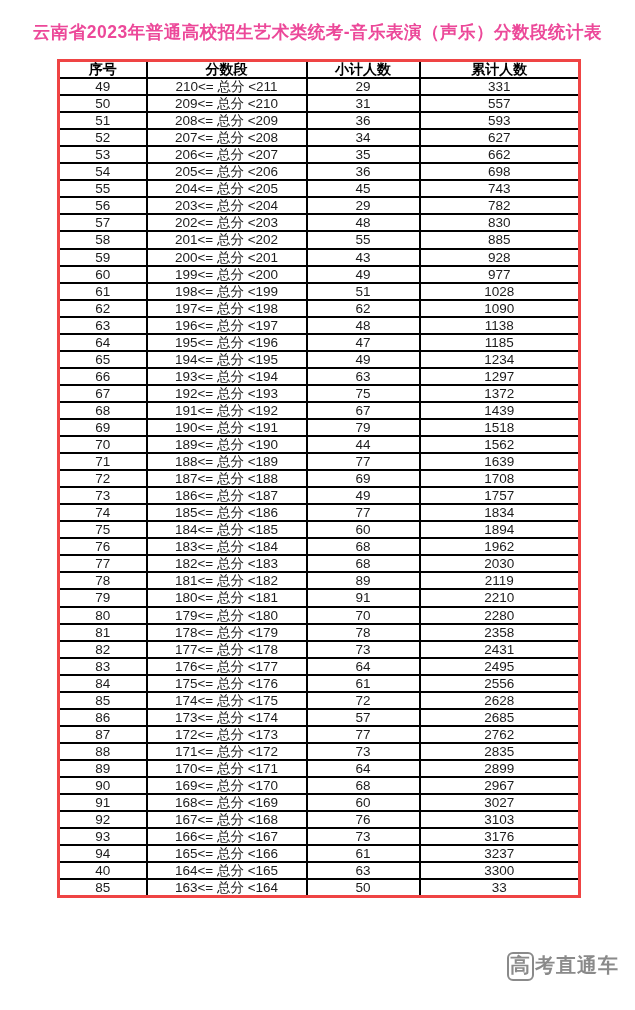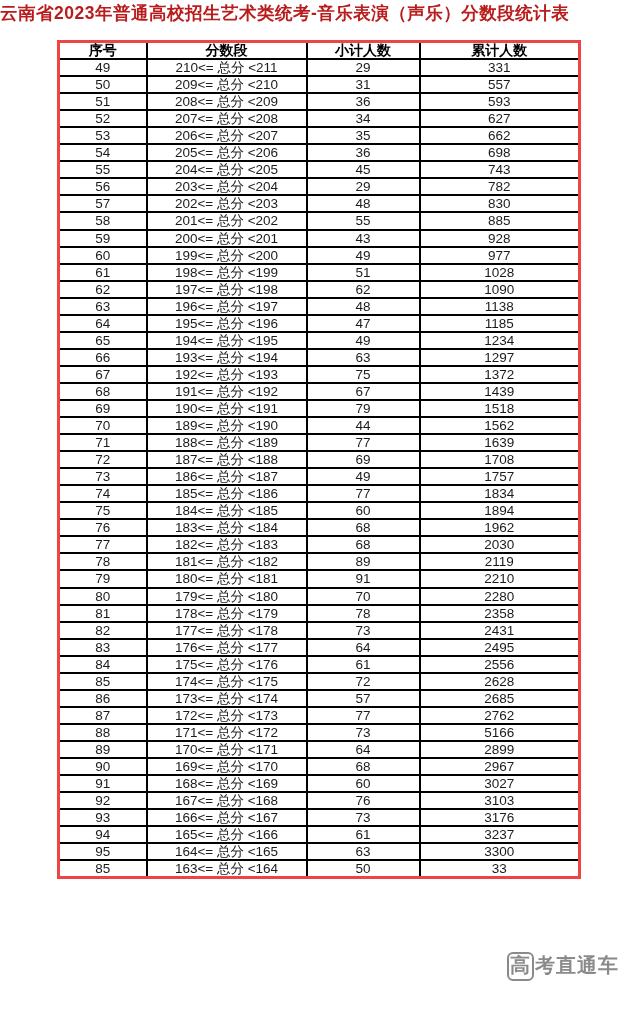--- a/index.html
+++ b/index.html
@@ -6,24 +6,25 @@
   .page {
     position: relative;
     width: 635px;
     height: 1010px;
     background: #ffffff;
     font-family: "Liberation Sans", "DejaVu Sans", sans-serif;
     color: #111111;
     overflow: hidden;
   }
   .title {
-    padding-top: 3px;
+    padding-top: 22px;
+    text-align: center;
     font-size: 17.5px;
     font-weight: 700;
-    color: #b91c1c;
+    color: #ec4899;
     line-height: 21px;
     letter-spacing: 0.5px;
   }
   table.score-table {
     border-collapse: collapse;
     table-layout: fixed;
     width: 521px;
     margin: 16px 0 0 57px;
     border: 3px solid #ef4444;
   }
@@ -323,21 +324,21 @@
         <tr>
           <td>87</td>
           <td>172&lt;= 总分 &lt;173</td>
           <td>77</td>
           <td>2762</td>
         </tr>
         <tr>
           <td>88</td>
           <td>171&lt;= 总分 &lt;172</td>
           <td>73</td>
-          <td>5166</td>
+          <td>2835</td>
         </tr>
         <tr>
           <td>89</td>
           <td>170&lt;= 总分 &lt;171</td>
           <td>64</td>
           <td>2899</td>
         </tr>
         <tr>
           <td>90</td>
           <td>169&lt;= 总分 &lt;170</td>
@@ -362,21 +363,21 @@
           <td>73</td>
           <td>3176</td>
         </tr>
         <tr>
           <td>94</td>
           <td>165&lt;= 总分 &lt;166</td>
           <td>61</td>
           <td>3237</td>
         </tr>
         <tr>
-          <td>95</td>
+          <td>40</td>
           <td>164&lt;= 总分 &lt;165</td>
           <td>63</td>
           <td>3300</td>
         </tr>
         <tr>
           <td>85</td>
           <td>163&lt;= 总分 &lt;164</td>
           <td>50</td>
           <td>33</td>
         </tr>

